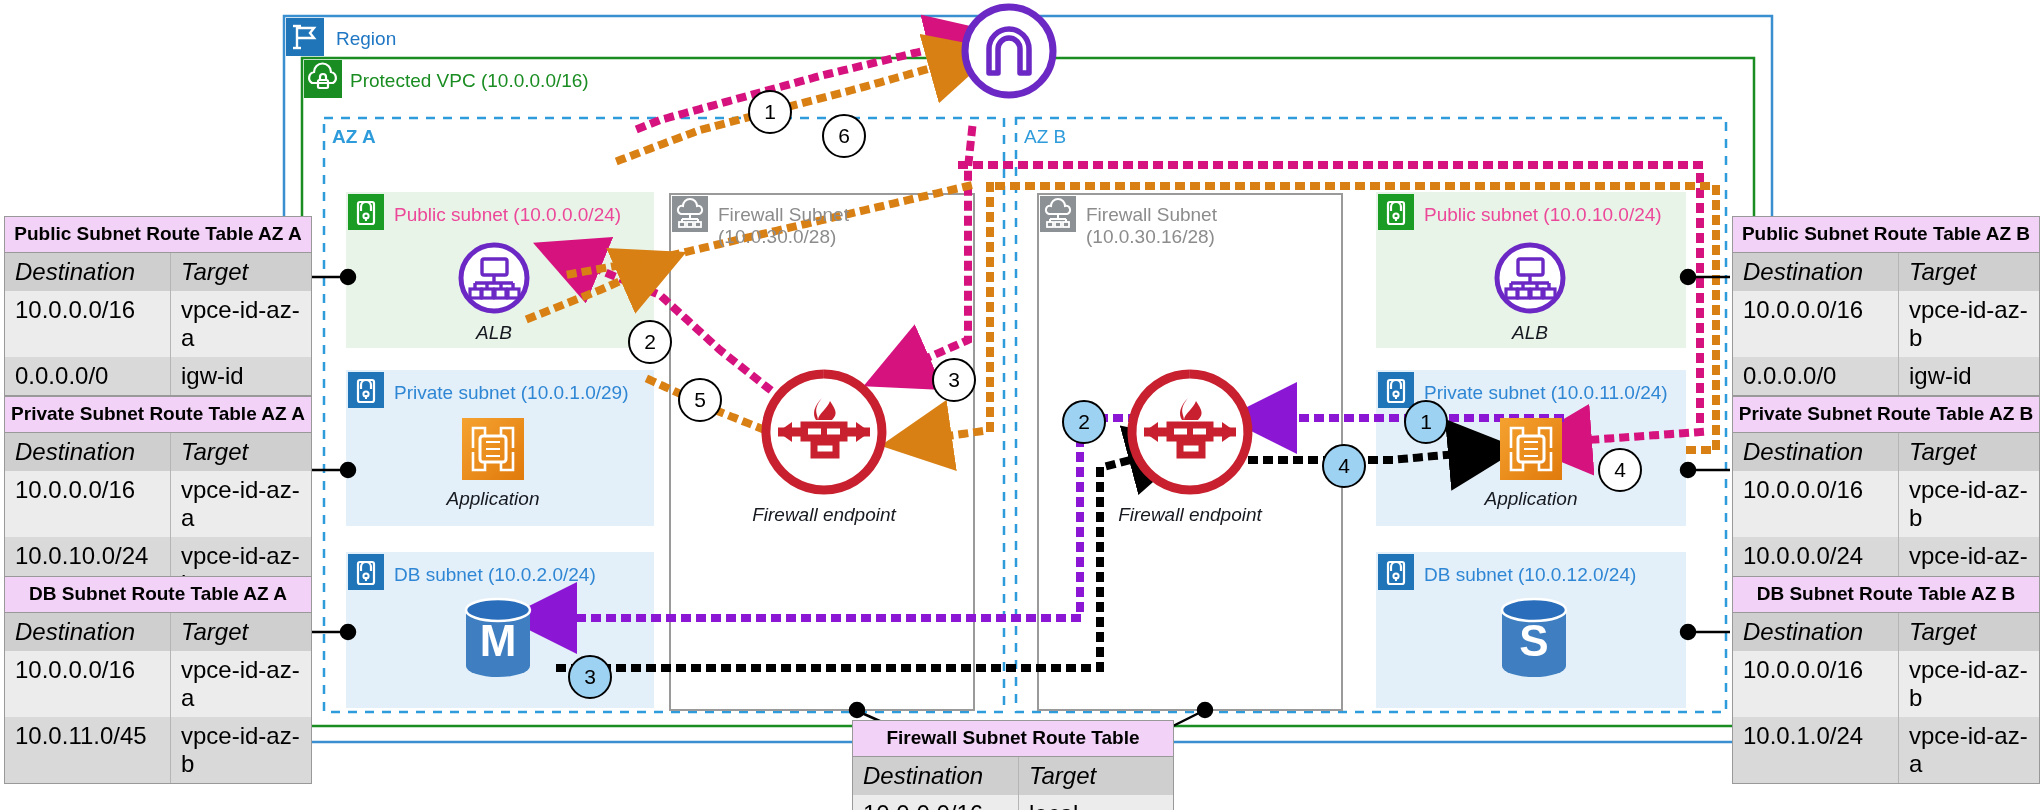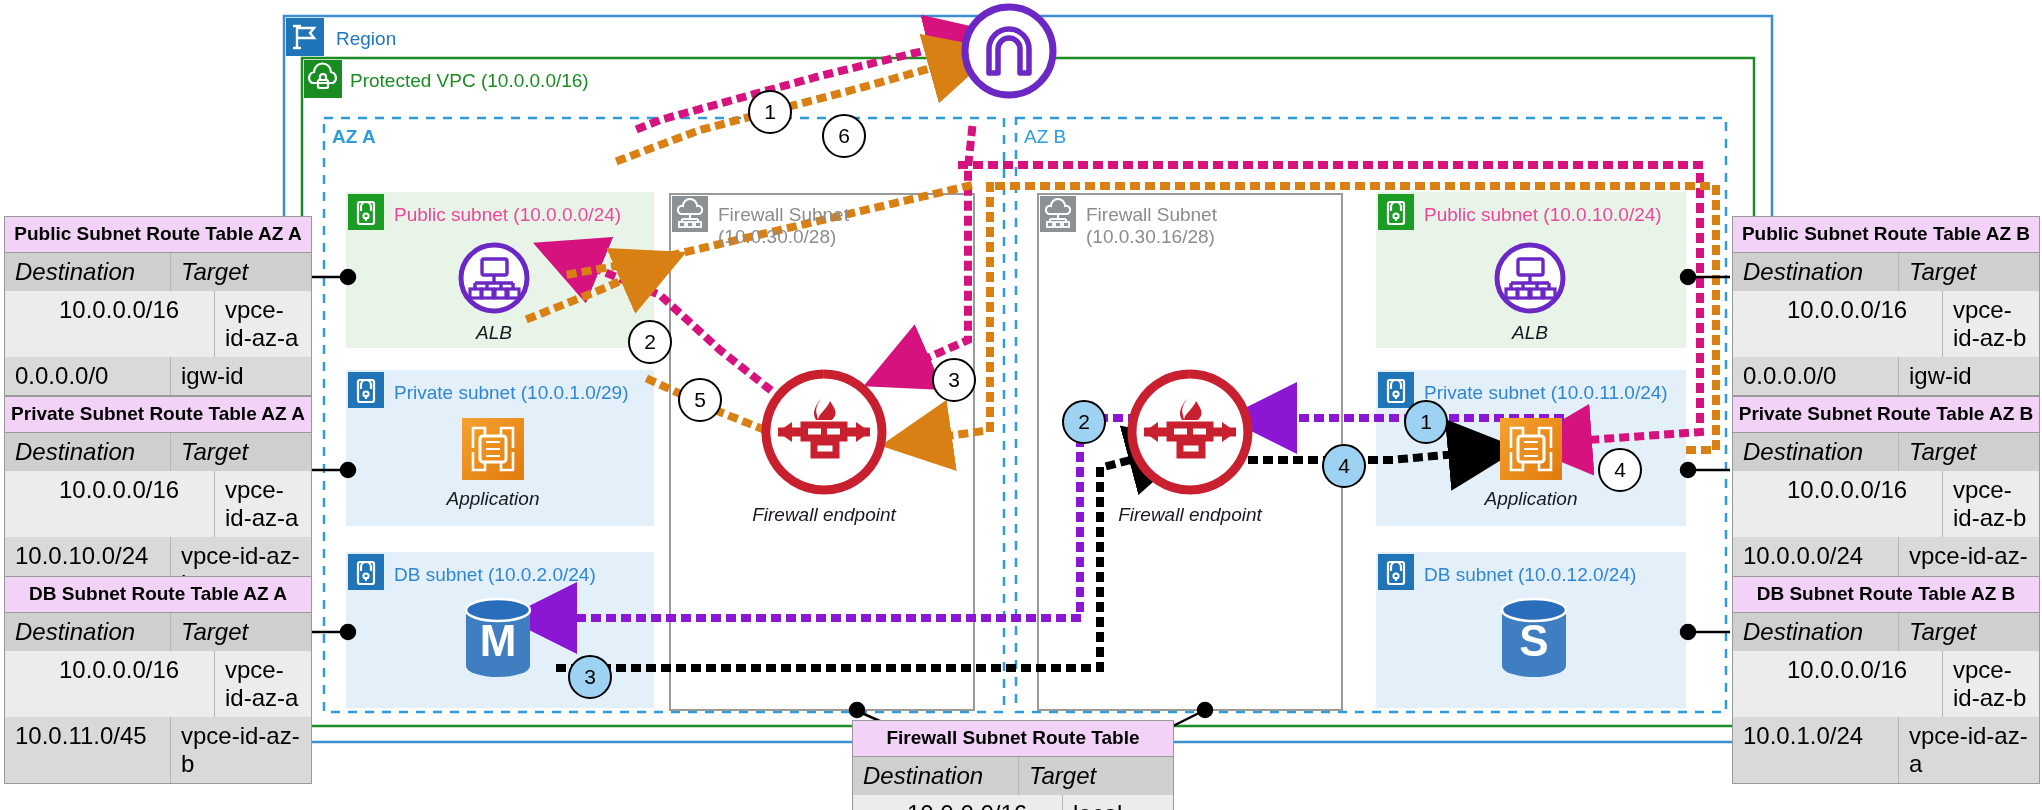--- a/index.html
+++ b/index.html
@@ -6,21 +6,21 @@
   body{width:2042px;height:810px;font-family:"Liberation Sans",sans-serif;overflow:hidden;}
   #stage{position:relative;width:2042px;height:810px;}
   svg.layer{position:absolute;left:0;top:0;width:2042px;height:810px;}
   .rt{position:absolute;border:1px solid #999;background:#fff;}
   .rt-title{background:#f2d3f7;font-weight:bold;font-size:19px;text-align:center;padding:6px 4px 7px 4px;color:#000;border-bottom:1px solid #999;}
   .rt-row{display:flex;font-size:24px;}
   .rt-row > div{padding:5px 10px;}
   .rt-row .c1{width:166px;box-sizing:border-box;border-right:1px solid #b5b5b5;}
   .rt-row .c2{flex:1;box-sizing:border-box;}
   .rt-head{font-style:italic;background:#cfcfcf;}
-  .rt-odd{background:#ececec;padding-left:44px;}
+  .rt-odd{background:#ececec;}
   .rt-even{background:#d9d9d9;}
   .rtfw .c1{width:166px;}
   .grp-text{position:absolute;font-size:19px;white-space:nowrap;line-height:1.15;}
   .region-text{color:#1f77c4;}
   .vpc-text{color:#1a8d22;}
   .az-text{color:#2e9bdb;font-size:19px;}
   .pub-text{color:#ec4899;}
   .priv-text{color:#2e86d4;}
   .fw-text{color:#8c8c8c;}
   .node-cap{position:absolute;font-size:19px;color:#16191f;text-align:center;white-space:nowrap;font-style:italic;}

